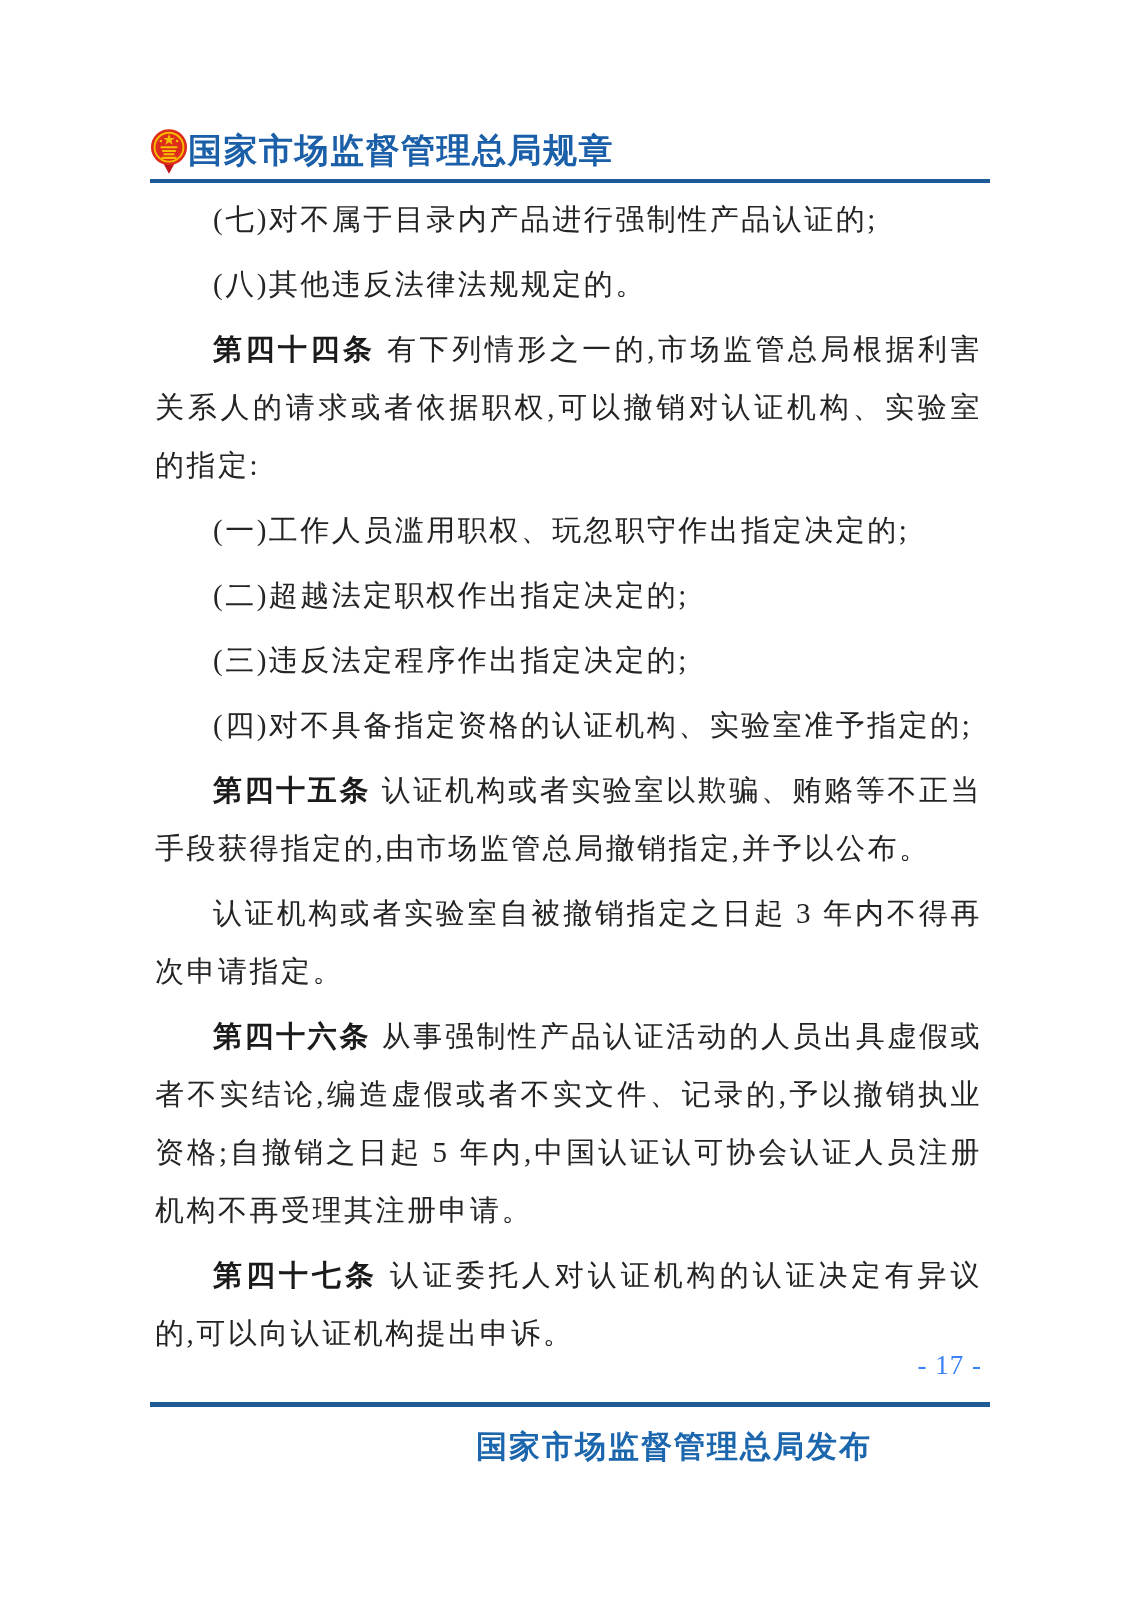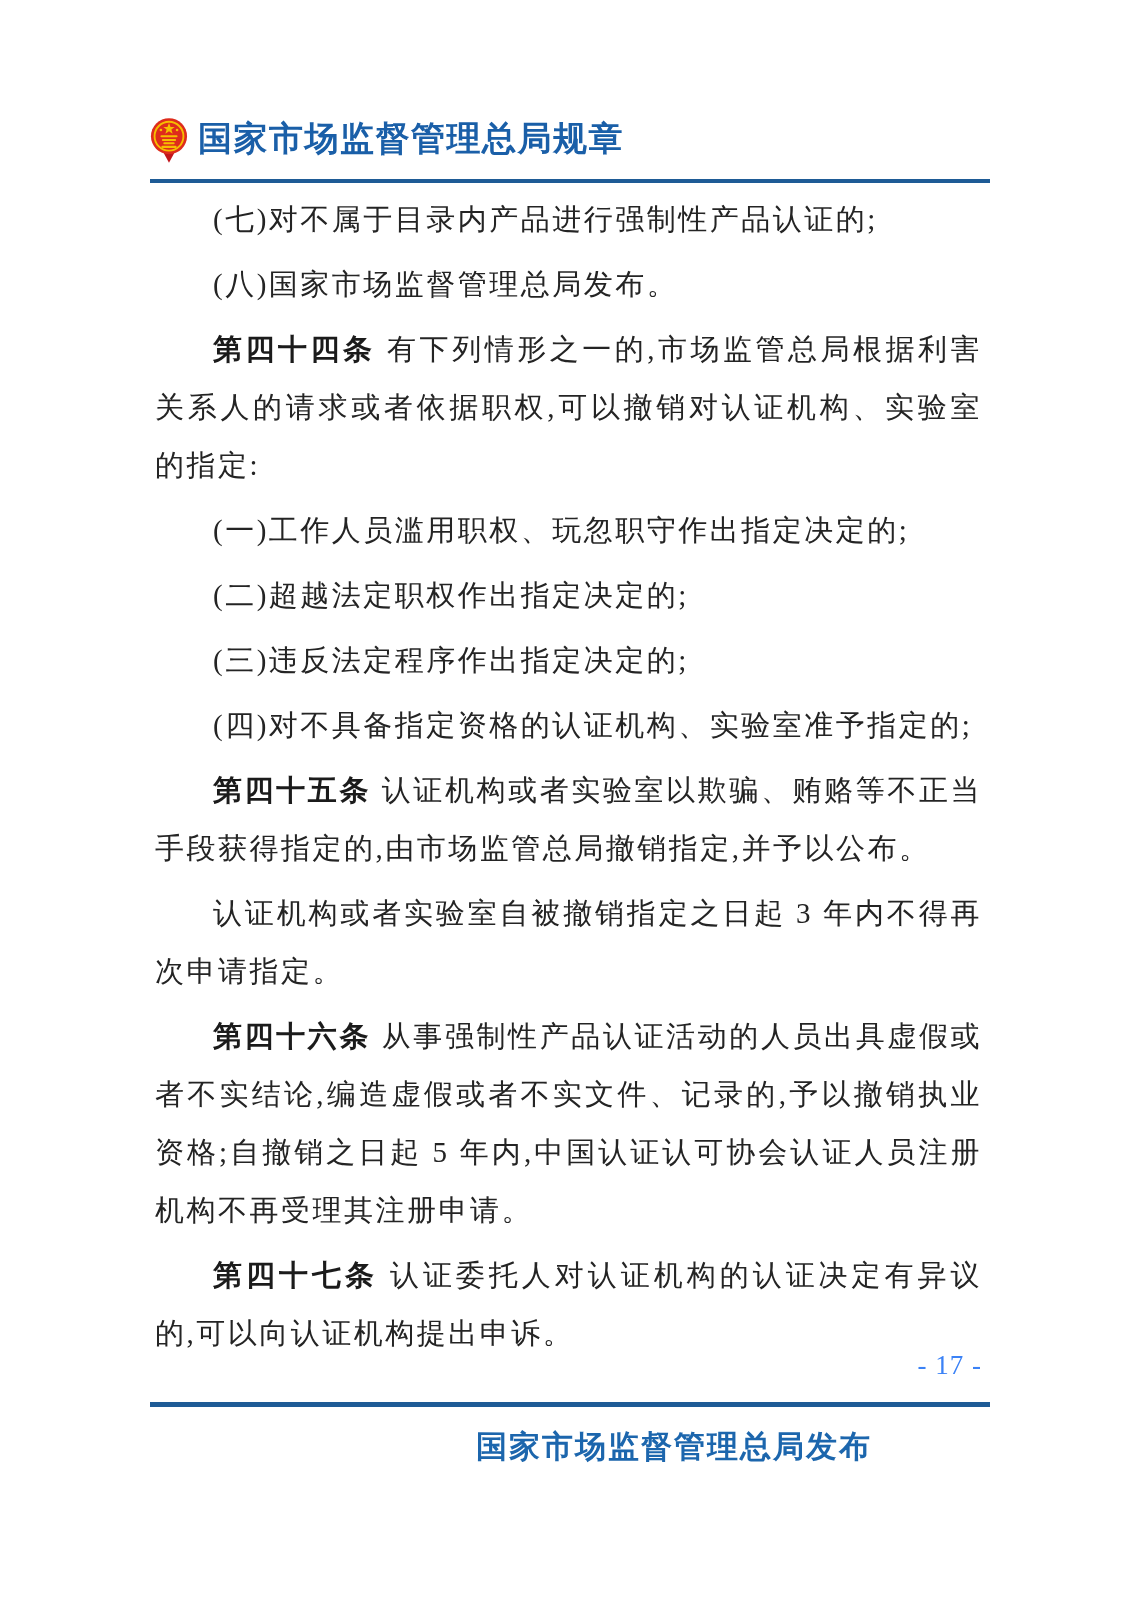--- a/index.html
+++ b/index.html
@@ -2,21 +2,21 @@
 <html><head>
 <meta charset="utf-8">
 <style>
   html,body{margin:0;padding:0;}
   body{
     width:1131px;height:1600px;background:#ffffff;position:relative;
     font-family:"Liberation Serif",serif;overflow:hidden;
   }
   .hdr{
     position:absolute;left:150px;top:116px;width:840px;height:58px;
-    display:flex;align-items:flex-start;gap:10px;
+    display:flex;align-items:flex-end;gap:0;
   }
   .emblem{flex:0 0 auto;display:block;}
   .hdr-title{
     font-family:"Liberation Sans",sans-serif;font-weight:700;
     font-size:34px;color:#1A5FA8;letter-spacing:1.5px;white-space:nowrap;
   }
   .hdr-rule{
     position:absolute;left:150px;top:179px;width:840px;height:4px;background:#1E5B96;
   }
   .doc{position:absolute;left:148px;top:183px;width:841px;}
@@ -54,21 +54,21 @@
     <rect x="14" y="27.5" width="12" height="2" rx="1" fill="#F6BE00"></rect>
     <rect x="12" y="31" width="16" height="2.4" rx="1" fill="#F6BE00"></rect>
   </svg>
   <span class="hdr-title">国家市场监督管理总局规章</span>
 </div>
 
 <div class="hdr-rule"></div>
 
 <div class="doc">
   <p class="para"><span>(七)对不属于目录内产品进行强制性产品认证的;</span></p>
-  <p class="para"><span>(八)国家市场监督管理总局发布。</span></p>
+  <p class="para"><span>(八)其他违反法律法规规定的。</span></p>
   <p class="para"><b class="lbl">第四十四条 </b><span>有下列情形之一的,市场监管总局根据利害关系人的请求或者依据职权,可以撤销对认证机构、实验室的指定:</span></p>
   <p class="para"><span>(一)工作人员滥用职权、玩忽职守作出指定决定的;</span></p>
   <p class="para"><span>(二)超越法定职权作出指定决定的;</span></p>
   <p class="para"><span>(三)违反法定程序作出指定决定的;</span></p>
   <p class="para"><span>(四)对不具备指定资格的认证机构、实验室准予指定的;</span></p>
   <p class="para"><b class="lbl">第四十五条 </b><span>认证机构或者实验室以欺骗、贿赂等不正当手段获得指定的,由市场监管总局撤销指定,并予以公布。</span></p>
   <p class="para"><span>认证机构或者实验室自被撤销指定之日起 3 年内不得再次申请指定。</span></p>
   <p class="para"><b class="lbl">第四十六条 </b><span>从事强制性产品认证活动的人员出具虚假或者不实结论,编造虚假或者不实文件、记录的,予以撤销执业资格;自撤销之日起 5 年内,中国认证认可协会认证人员注册机构不再受理其注册申请。</span></p>
   <p class="para"><b class="lbl">第四十七条 </b><span>认证委托人对认证机构的认证决定有异议的,可以向认证机构提出申诉。</span></p>
 </div>

